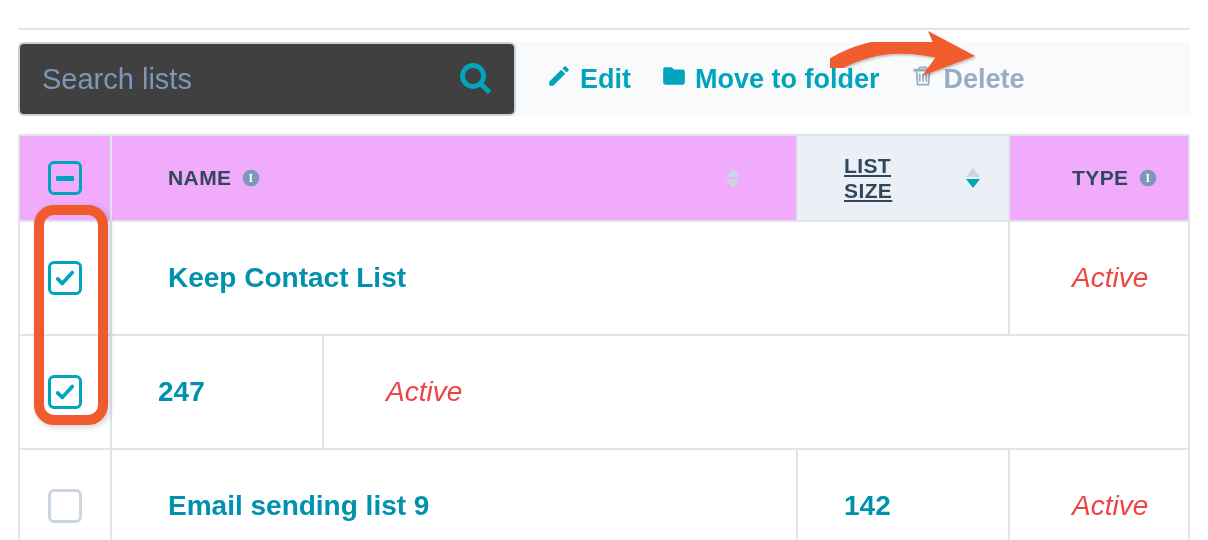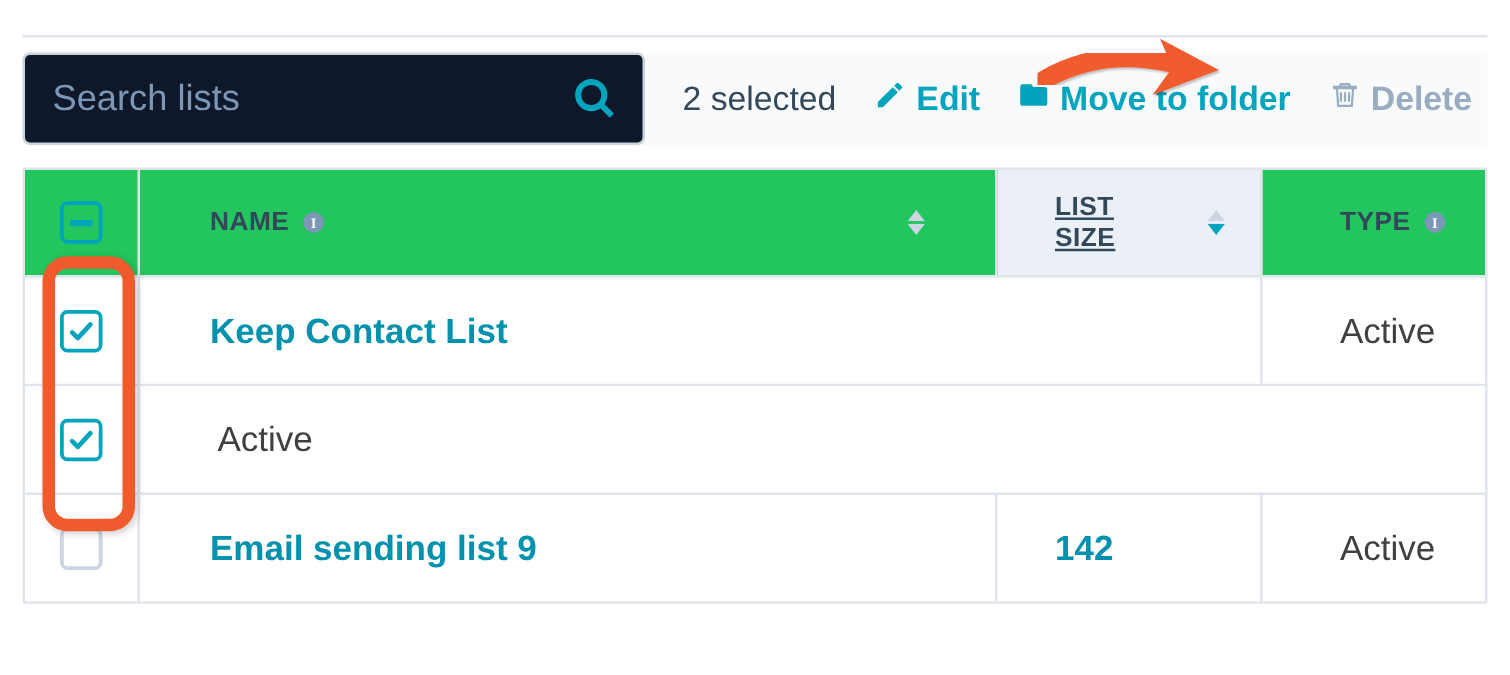--- a/index.html
+++ b/index.html
@@ -30,21 +30,21 @@
       flex-shrink: 0;
     }
     .search-input {
       width: 498px;
       height: 74px;
       border: 2px solid #c9d3dc;
       border-radius: 6px;
       padding: 0 60px 0 22px;
       font-size: 29px;
       color: #7c98b6;
-      background: #0f172a;
+      background: #404040;
       outline: none;
     }
     .search-input::placeholder {
       color: #7c98b6;
       font-weight: 400;
     }
     .search-icon-wrap {
       position: absolute;
       right: 22px;
       top: 50%;
@@ -82,21 +82,21 @@
     }
     .table-wrap {
       border: 2px solid #dfe5eb;
       border-radius: 2px;
       overflow: visible;
       position: relative;
     }
     .table-header {
       display: flex;
       align-items: stretch;
-      background: #22c55e;
+      background: #f0abfc;
       border-bottom: 2px solid #dfe5eb;
     }
     .col {
       display: flex;
       align-items: center;
     }
     .col-check {
       width: 92px;
       justify-content: center;
       border-right: 2px solid #dfe5eb;
@@ -151,38 +151,39 @@
     .data-row {
       display: flex;
       align-items: stretch;
       border-bottom: 2px solid #dfe5eb;
       background: #ffffff;
     }
     .data-row:last-child {
       border-bottom: none;
     }
     .data-row .col {
-      height: 85px;
+      height: 112px;
     }
     .list-name-link {
       font-size: 28px;
       font-weight: 700;
       color: #0091ae;
       cursor: pointer;
     }
     .list-size-link {
       font-size: 28px;
       font-weight: 700;
       color: #0091ae;
       cursor: pointer;
     }
     .list-type-text {
       font-size: 28px;
-      color: #404040;
+      color: #ef4444;
       font-weight: 400;
+      font-style: italic;
     }
     .checkbox {
       width: 34px;
       height: 34px;
       border: 3px solid;
       border-radius: 6px;
       display: flex;
       align-items: center;
       justify-content: center;
       cursor: pointer;
@@ -242,21 +243,20 @@
   <div class="toolbar">
     <div class="search-wrapper">
       <input type="text" class="search-input" placeholder="Search lists" style="">
       <span class="search-icon-wrap">
         <svg viewBox="0 0 24 24" fill="none" stroke="#00a4bd" stroke-width="3.2">
           <circle cx="10" cy="10" r="7"></circle>
           <line x1="21" y1="21" x2="15.2" y2="15.2"></line>
         </svg>
       </span>
     </div>
-    <span class="selected-text">2 selected</span>
     <button class="action-btn">
       <span>
         <svg viewBox="0 0 24 24" fill="#00a4bd">
             <path d="M3 17.25V21h3.75L17.81 9.94l-3.75-3.75L3 17.25zM20.71 7.04a1 1 0 0 0 0-1.41l-2.34-2.34a1 1 0 0 0-1.41 0l-1.83 1.83 3.75 3.75 1.83-1.83z"></path>
           </svg>
       </span>
       <span>Edit</span>
     </button>
     <button class="action-btn">
       <span>
@@ -343,20 +343,23 @@
           </div>
         </div>
         <div class="data-row">
           <div class="col col-check">
             <div class="checkbox checked">
               <svg viewBox="0 0 24 24" fill="none" stroke="#00a4bd" stroke-width="4" stroke-linecap="round" stroke-linejoin="round">
                 <polyline points="4 13 9 18 20 6"></polyline>
               </svg>
             </div>
           </div>
+          <div class="col col-size">
+            <span class="list-size-link">247</span>
+          </div>
           <div class="col col-type">
             <span class="list-type-text">Active</span>
           </div>
         </div>
         <div class="data-row">
           <div class="col col-check">
             <div class="checkbox unchecked"></div>
           </div>
           <div class="col col-name">
             <span class="list-name-link">Email sending list 9</span>

